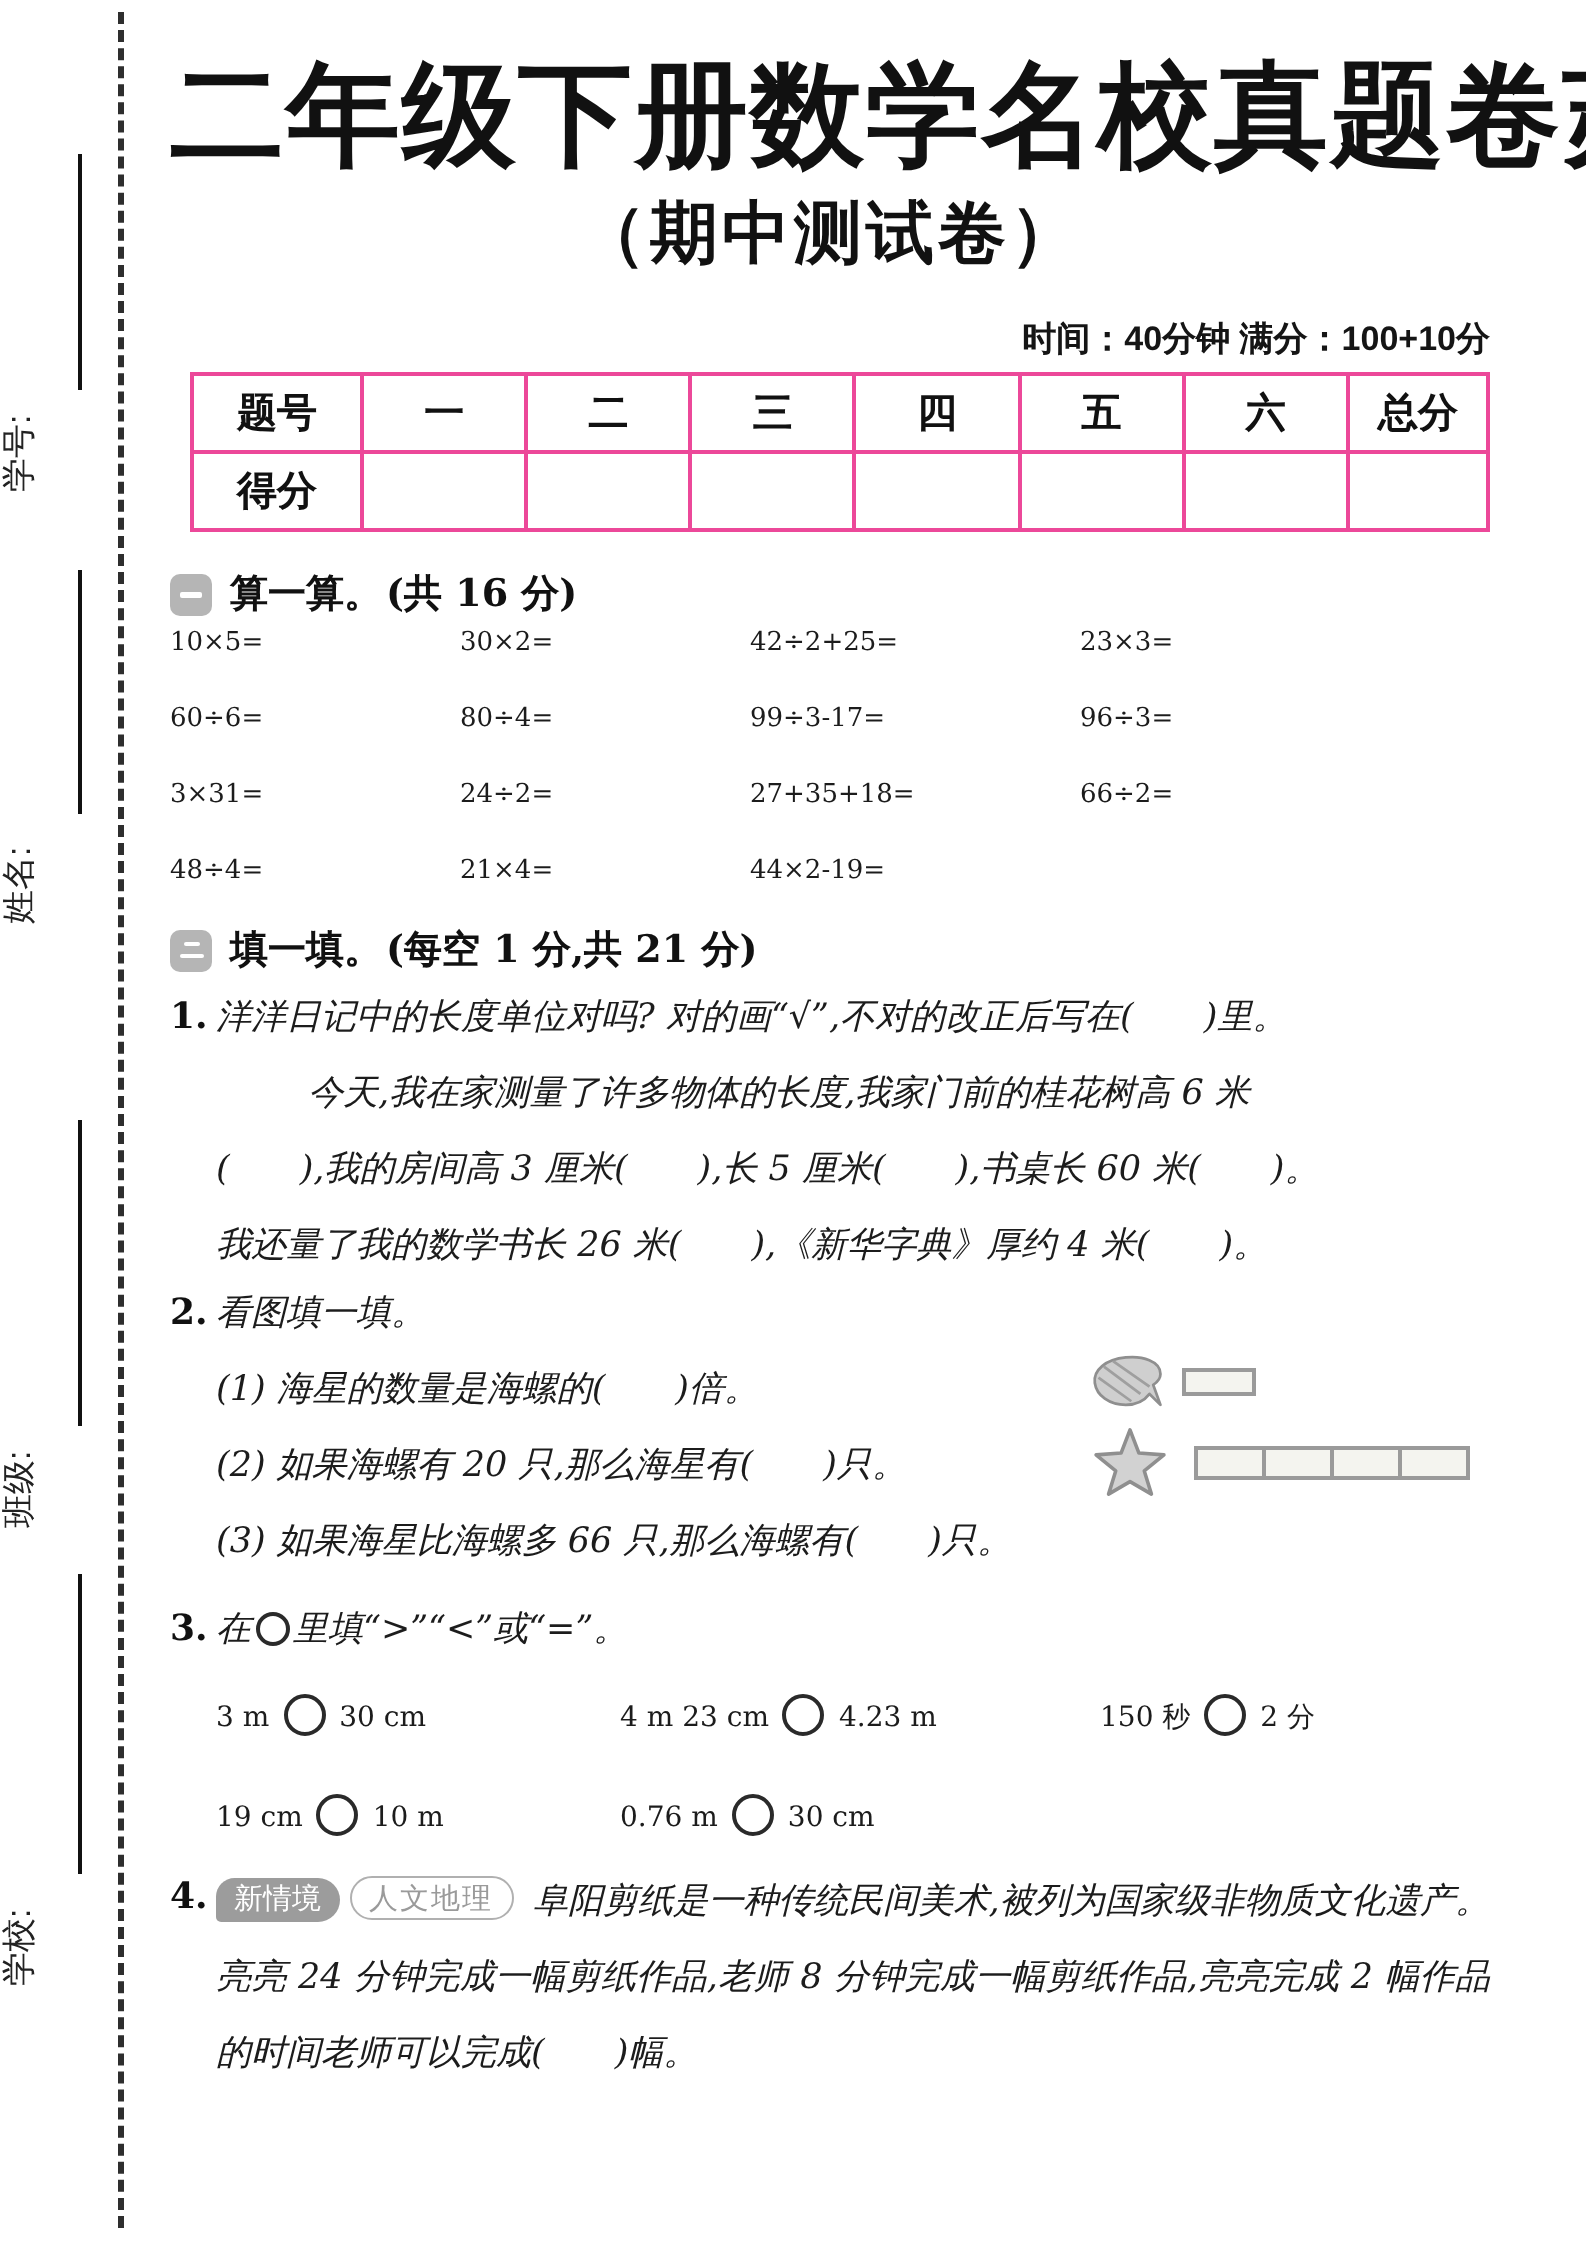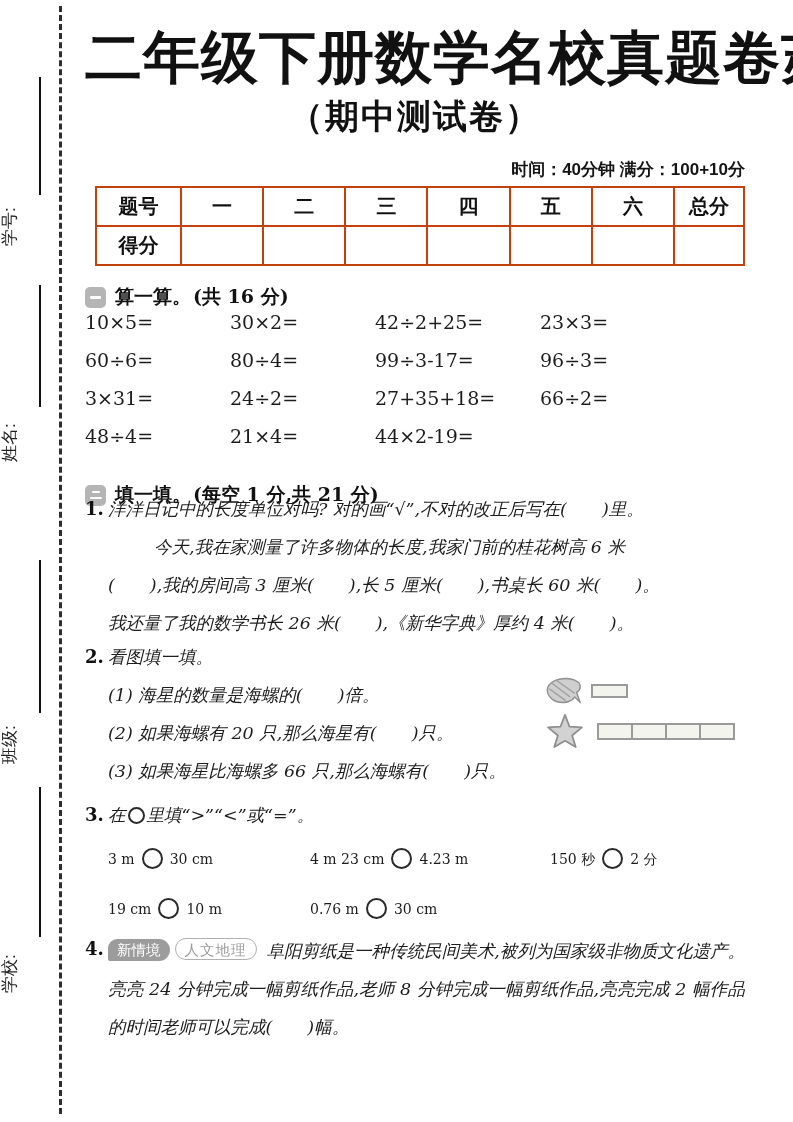--- a/index.html
+++ b/index.html
@@ -28,38 +28,38 @@
     font-size:57px; letter-spacing:1px; color:#111; white-space:nowrap; }
   .subtitle { position:absolute; top:94px; width:100%; text-align:center;
     font-family:"Liberation Sans","DejaVu Sans",sans-serif; font-weight:700;
     font-size:34px; letter-spacing:2px; color:#111; }
   .meta { position:absolute; top:158px; width:100%; text-align:right;
     font-family:"Liberation Sans","DejaVu Sans",sans-serif; font-weight:600;
     font-size:17px; color:#151515; }
   
   .score-table { position:absolute; top:186px; left:10px; width:650px;
     border-collapse:collapse; table-layout:fixed; }
-  .score-table th, .score-table td { border:2px solid #c2410c; height:39px;
+  .score-table th, .score-table td { border:2px solid #ec4899; height:39px;
     text-align:center; vertical-align:middle; font-size:20px; font-weight:600; color:#111; }
   .score-table col.c-first { width:85px; } .score-table col.c-last { width:70px; }
   
   .sec-header { position:absolute; left:0; display:flex; align-items:center;
     font-size:19px; font-weight:700; color:#111;margin-top:12px; }
-  .sec1 { top:272px; } .sec2 { top:470px; }
+  .sec1 { top:272px; } .sec2 { top:450px; }
   .sec-icon { position:relative; width:21px; height:21px; background:#b5b5b5;
     border-radius:5px; margin-right:9px; flex:0 0 auto; }
   .sec-icon .b { position:absolute; background:#fff; border-radius:1px; }
   .sec1 .sec-icon .b1 { left:5px; top:9px; width:11px; height:3px; }
   .sec2 .sec-icon .b1 { left:7px; top:6px; width:8px;  height:2.5px; }
   .sec2 .sec-icon .b2 { left:5px; top:12px; width:12px; height:2.5px; }
   .sec-points { margin-left:2px; }
   
   .math-grid { position:absolute; top:303px; left:0; width:660px;
     display:grid; grid-template-columns:145px 145px 165px 1fr; }
-  .math-grid span { display:block; height:38px; line-height:38px; font-size:19px;
+  .math-grid span { display:block; height:38px; line-height:38px; font-size:13px;
     white-space:nowrap; color:#1c1c1c; }
   
   .q { position:absolute; left:0; width:660px; }
   .q-num { position:absolute; left:0; top:0; font-weight:700; font-size:18px;
     line-height:38px; color:#111; }
   .q-body { margin-left:23px; }
   .q-line { line-height:38px; font-size:17.5px; white-space:nowrap; }
   .kai { font-style:italic; }
   .indent { text-indent:46px; }
   .q1 { top:490px; } .q2 { top:638px; } .q3 { top:796px; } .q4 { top:930px; }

